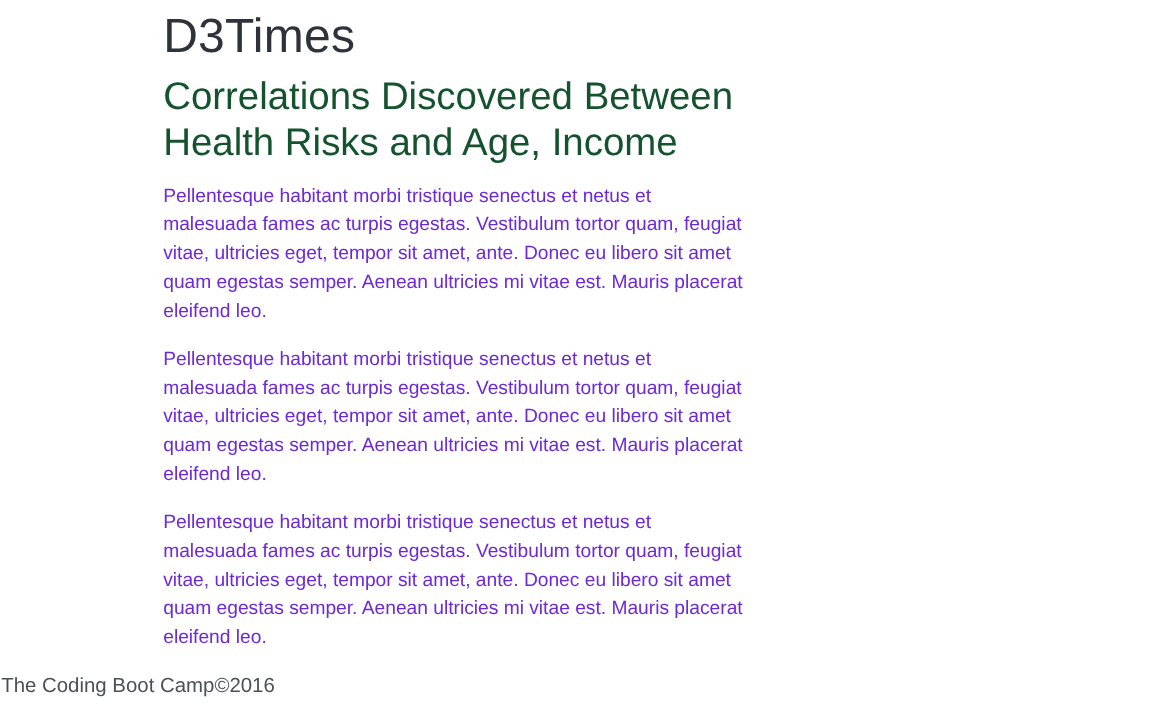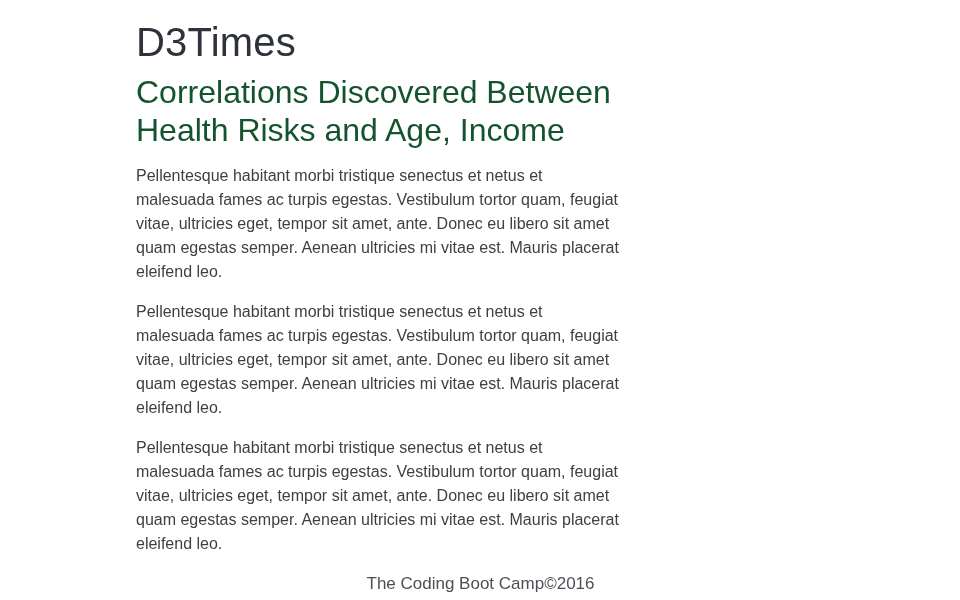--- a/index.html
+++ b/index.html
@@ -8,21 +8,21 @@
     background: #ffffff;
     width: 960px;
     height: 600px;
     overflow: hidden;
     font-family: "Liberation Sans", "DejaVu Sans", sans-serif;
     -webkit-font-smoothing: antialiased;
   }
   .content {
     margin-left: 136px;
     width: 540px;
-    padding-top: 20px;
+    padding-top: 8px;
   }
   .site-title {
     font-size: 40px;
     line-height: 44px;
     font-weight: 400;
     margin: 0 0 9px 0;
     color: #2d323b;
     letter-spacing: 0.2px;
   }
   .article-title {
@@ -31,30 +31,29 @@
     font-weight: 400;
     margin: 0 0 15px 0;
     color: #14532d;
     white-space: pre-line;
   }
   .article-paragraph {
     font-size: 16px;
     line-height: 24px;
     font-weight: 400;
     margin: 0 0 16px 0;
-    color: #404040;
+    color: #6d28d9;
     white-space: pre-line;
   }
   .page-footer {
     margin-top: 14px;
     padding-left: 1px;
     font-size: 17px;
     line-height: 24px;
     color: #4c5056;
-    text-align: center;
   }
 </style>
 </head>
 <body>
 
 <main class="content">
   <h1 class="site-title">D3Times</h1>
 
   <h2 class="article-title">Correlations Discovered Between
 Health Risks and Age, Income</h2>

